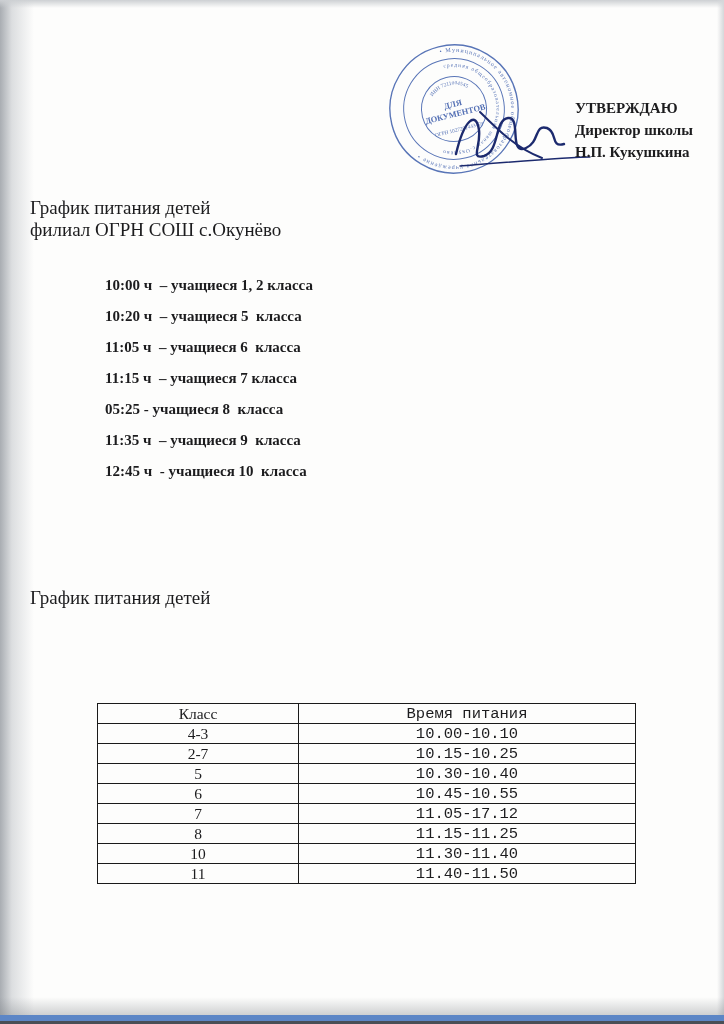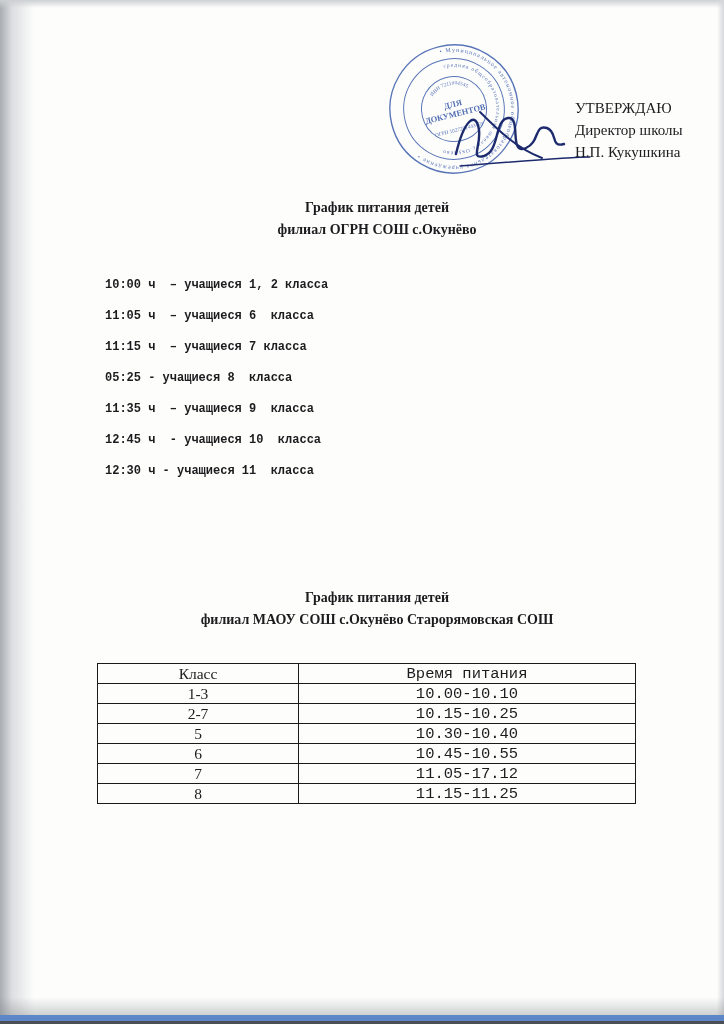--- a/index.html
+++ b/index.html
@@ -15,40 +15,40 @@
     background:linear-gradient(to bottom,#cdd0d3,rgba(255,255,255,0)); }
   .edge-right { position:absolute; right:0; top:0; bottom:0; width:7px;
     background:linear-gradient(to left,#d5d7da,rgba(255,255,255,0)); }
   .edge-bottom-shadow { position:absolute; left:0; right:0; bottom:9px; height:18px;
     background:linear-gradient(to bottom,rgba(120,125,130,0),rgba(120,125,130,0.35)); }
   .bottom-blue { position:absolute; left:0; right:0; bottom:2px; height:7px; background:#5c86c6; }
   .bottom-dark { position:absolute; left:0; right:0; bottom:0; height:3px; background:#4a4f56; }
 
   .approval {
     position:absolute; left:575px; top:97px;
-    font-weight:normal; font-size:15px; line-height:22px; white-space:nowrap;
+    font-weight:bold; font-size:15px; line-height:22px; white-space:nowrap;
   }
   .stamp-wrap {
     position:absolute; left:385px; top:40px; width:138px; height:138px;
     transform:rotate(-14deg); opacity:0.88;
   }
   .signature-wrap { position:absolute; left:450px; top:96px; }
 
   .title {
-    position:absolute; left:30px; right:0; text-align:center;
-    font-weight:bold; font-size:14px; line-height:22px;
+    position:absolute; left:30px; right:0; text-align:left;
+    font-weight:normal; font-size:19px; line-height:22px;
   }
   .title1 { top:197px; }
   .title2 { top:587px; }
 
-  .schedule { position:absolute; left:105px; top:270px; font-weight:bold; font-size:12px;font-family:Liberation Mono, monospace; }
+  .schedule { position:absolute; left:105px; top:270px; font-weight:bold; font-size:15px; }
   .schedule div { height:31px; line-height:31px; white-space:pre; }
 
   .table-wrap { position:absolute; left:97px; top:663px; }
-  table.meals { border-collapse:collapse; }
+  table.meals { border-collapse:collapse;margin-top:40px; }
   table.meals th, table.meals td {
     border:1.5px solid #1a1a1a; height:19px; padding:0 4px;
     font-size:15.5px; font-weight:normal; text-align:center; vertical-align:middle;
   }
   table.meals th.col-class, table.meals td.col-class { width:192px; }
   table.meals th.col-time,  table.meals td.col-time  { width:328px;font-family:Liberation Mono, monospace; }
 </style>
 </head>
 <body>
 
@@ -104,44 +104,43 @@
     <div>Н.П. Кукушкина</div>
   </div>
 
   <div class="title title1">
     <div>График питания  детей</div>
     <div>филиал ОГРН СОШ с.Окунёво</div>
   </div>
 
   <div class="schedule">
     <div>10:00 ч  – учащиеся 1, 2 класса</div>
+    <div>10:20 ч  – учащиеся 5  класса</div>
     <div>11:05 ч  – учащиеся 6  класса</div>
     <div>11:15 ч  – учащиеся 7 класса</div>
     <div>05:25 - учащиеся 8  класса</div>
     <div>11:35 ч  – учащиеся 9  класса</div>
     <div>12:45 ч  - учащиеся 10  класса</div>
-    <div>12:30 ч - учащиеся 11  класса</div>
   </div>
 
   <div class="title title2">
     <div>График питания  детей</div>
-    <div>филиал МАОУ СОШ с.Окунёво Старорямовская СОШ</div>
   </div>
 
   <div class="table-wrap">
     <table class="meals">
       <thead>
         <tr>
           <th class="col-class">Класс</th>
           <th class="col-time">Время питания</th>
         </tr>
       </thead>
       <tbody>
         <tr>
-          <td class="col-class">1-3</td>
+          <td class="col-class">4-3</td>
           <td class="col-time">10.00-10.10</td>
         </tr>
         <tr>
           <td class="col-class">2-7</td>
           <td class="col-time">10.15-10.25</td>
         </tr>
         <tr>
           <td class="col-class">5</td>
           <td class="col-time">10.30-10.40</td>
         </tr>
@@ -150,17 +149,25 @@
           <td class="col-time">10.45-10.55</td>
         </tr>
         <tr>
           <td class="col-class">7</td>
           <td class="col-time">11.05-17.12</td>
         </tr>
         <tr>
           <td class="col-class">8</td>
           <td class="col-time">11.15-11.25</td>
         </tr>
+        <tr>
+          <td class="col-class">10</td>
+          <td class="col-time">11.30-11.40</td>
+        </tr>
+        <tr>
+          <td class="col-class">11</td>
+          <td class="col-time">11.40-11.50</td>
+        </tr>
       </tbody>
     </table>
   </div>
 
 </div>
 
 </body></html>

